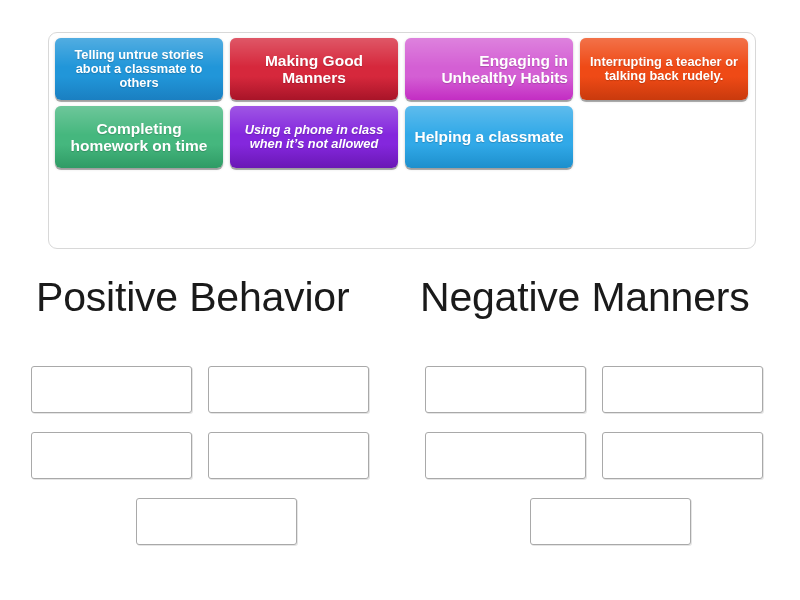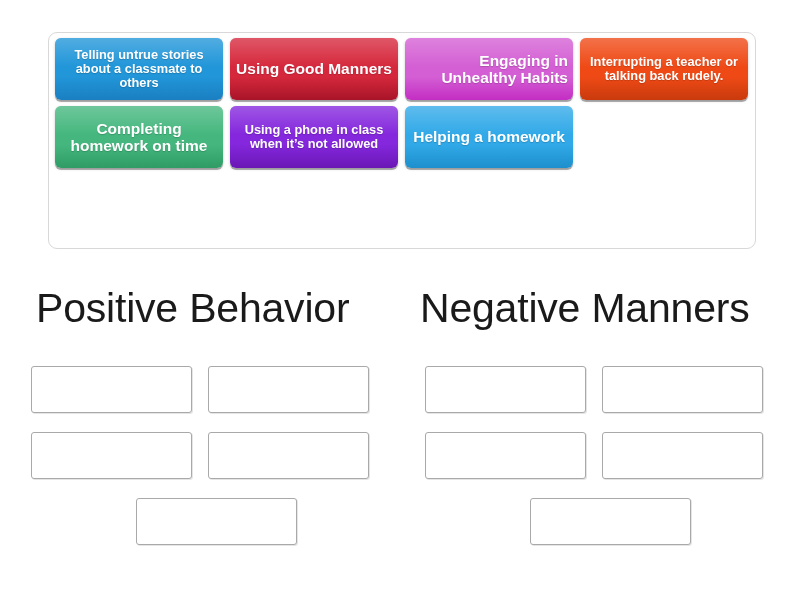--- a/index.html
+++ b/index.html
@@ -74,21 +74,21 @@
     width: 100%;
   }
 
   .fs-15 { font-size: 15.5px; }
   .fs-14 { font-size: 14px; }
   .fs-13 { font-size: 12.8px; }
 
   
   .heading {
     position: absolute;
-    top: 285px;
+    top: 274px;
     font-size: 41px;
     font-weight: normal;
     color: #1a1a1a;
     letter-spacing: -0.2px;
     white-space: nowrap;
   }
   #heading-positive { left: 36px; }
   #heading-negative { left: 420px; }
 
   
@@ -122,36 +122,36 @@
 </style>
 </head>
 <body>
 
 <div id="tile-tray">
   <div id="tile-grid">
       <div class="tile" style="background: linear-gradient(rgb(33, 150, 217) 0%, rgb(33, 150, 217) 62%, rgb(26, 127, 193) 100%);">
         <span class="tile-text fs-13">Telling untrue stories about a classmate to others</span>
       </div>
       <div class="tile" style="background: linear-gradient(rgb(214, 40, 60) 0%, rgb(214, 40, 60) 62%, rgb(168, 20, 40) 100%);">
-        <span class="tile-text fs-15">Using Good Manners</span>
+        <span class="tile-text fs-15">Making Good Manners</span>
       </div>
       <div class="tile" style="background: linear-gradient(rgb(212, 95, 212) 0%, rgb(212, 95, 212) 62%, rgb(195, 45, 195) 100%); text-align: right;">
         <span class="tile-text fs-15">Engaging in Unhealthy Habits</span>
       </div>
       <div class="tile" style="background: linear-gradient(rgb(239, 74, 22) 0%, rgb(239, 74, 22) 62%, rgb(201, 58, 13) 100%);">
         <span class="tile-text fs-13">Interrupting a teacher or talking back rudely.</span>
       </div>
       <div class="tile" style="background: linear-gradient(rgb(69, 183, 126) 0%, rgb(69, 183, 126) 62%, rgb(47, 155, 101) 100%);">
         <span class="tile-text fs-15">Completing homework on time</span>
       </div>
-      <div class="tile" style="background: linear-gradient(rgb(132, 39, 221) 0%, rgb(132, 39, 221) 62%, rgb(106, 23, 181) 100%);">
+      <div class="tile" style="background: linear-gradient(rgb(132, 39, 221) 0%, rgb(132, 39, 221) 62%, rgb(106, 23, 181) 100%); font-style: italic;">
         <span class="tile-text fs-13">Using a phone in class when it’s not allowed</span>
       </div>
       <div class="tile" style="background: linear-gradient(rgb(49, 169, 232) 0%, rgb(49, 169, 232) 62%, rgb(29, 143, 204) 100%);">
-        <span class="tile-text fs-15">Helping a homework</span>
+        <span class="tile-text fs-15">Helping a classmate</span>
       </div>
     </div>
 </div>
 
 <div id="heading-positive" class="heading">Positive Behavior</div>
 
 <div id="heading-negative" class="heading">Negative Manners</div>
 
 <div id="column-positive" class="dropzone-column">
     <div class="dropzone-row">

